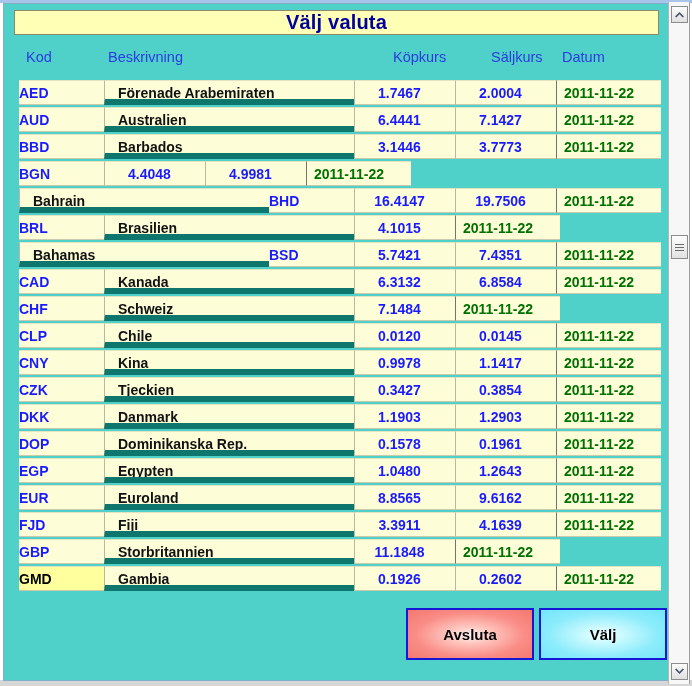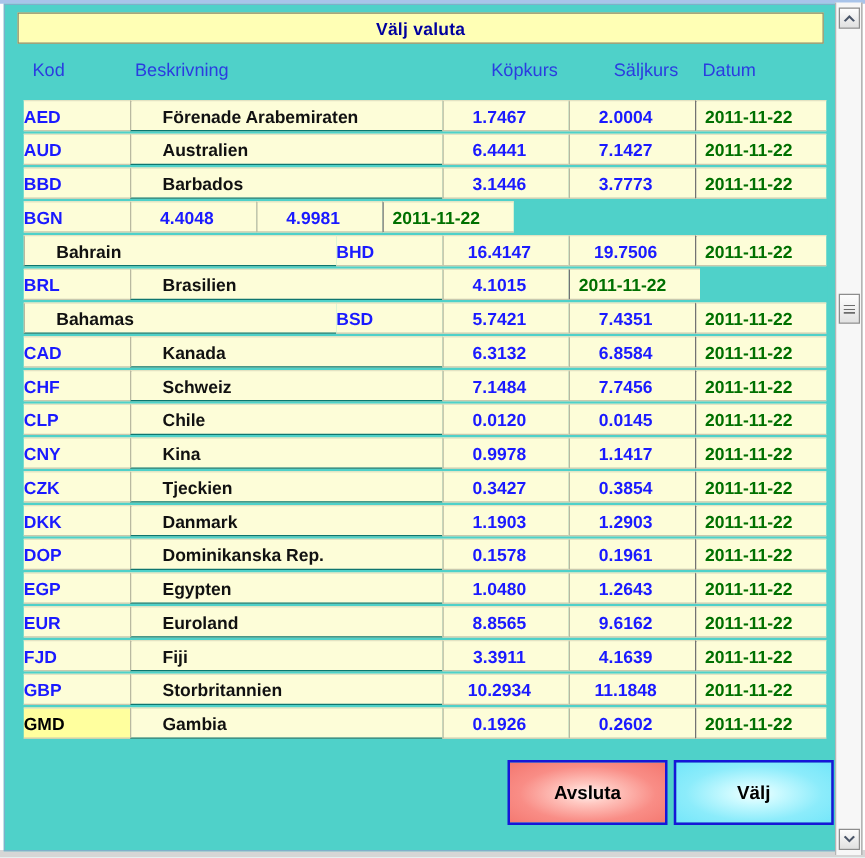--- a/index.html
+++ b/index.html
@@ -54,21 +54,21 @@
     height: 25px;
     background: #ffffb5;
     border: 1px solid #8a8a6a;
     box-sizing: border-box;
     display: flex;
     align-items: center;
     justify-content: center;
   }
   #titlebar .title-text {
     color: #00009e;
-    font-size: 14px;
+    font-size: 20px;
     font-weight: bold;
     letter-spacing: 0.2px;
   }
 
   
   #colheader {
     position: absolute;
     left: 0;
     top: 40px;
     width: 660px;
@@ -116,24 +116,24 @@
     color: #1a1aff;
     border-top: 1px solid #e3e3c2;
     border-bottom: 1px solid #c9c9ae;
   }
   .c-code.sel {
     background: #ffff9e;
     color: #000000;
   }
   .c-desc {
     width: 250px;
-    padding-left: 25px;
+    padding-left: 13px;
     color: #111111;
     border-top: 1px solid #e3e3c2;
-    border-bottom: 1px solid #0f766e;
+    border-bottom: 6px solid #0f766e;
     border-left: 1px solid #b9b9a0;
   }
   .c-buy, .c-sell {
     width: 101px;
     padding-right: 11px;
     text-align: center;
     color: #1a1aff;
     border-top: 1px solid #e3e3c2;
     border-bottom: 1px solid #c9c9ae;
     border-left: 1px solid #b9b9a0;
@@ -309,21 +309,20 @@
           <div class="cell c-code">CAD</div>
           <div class="cell c-desc">Kanada</div>
           <div class="cell c-buy">6.3132</div>
           <div class="cell c-sell">6.8584</div>
           <div class="cell c-date">2011-11-22</div>
         </div>
         <div class="row">
           <div class="cell c-code">CHF</div>
           <div class="cell c-desc">Schweiz</div>
           <div class="cell c-buy">7.1484</div>
-          <div class="cell c-sell">7.7456</div>
           <div class="cell c-date">2011-11-22</div>
         </div>
         <div class="row">
           <div class="cell c-code">CLP</div>
           <div class="cell c-desc">Chile</div>
           <div class="cell c-buy">0.0120</div>
           <div class="cell c-sell">0.0145</div>
           <div class="cell c-date">2011-11-22</div>
         </div>
         <div class="row">
@@ -371,21 +370,20 @@
         <div class="row">
           <div class="cell c-code">FJD</div>
           <div class="cell c-desc">Fiji</div>
           <div class="cell c-buy">3.3911</div>
           <div class="cell c-sell">4.1639</div>
           <div class="cell c-date">2011-11-22</div>
         </div>
         <div class="row">
           <div class="cell c-code">GBP</div>
           <div class="cell c-desc">Storbritannien</div>
-          <div class="cell c-buy">10.2934</div>
           <div class="cell c-sell">11.1848</div>
           <div class="cell c-date">2011-11-22</div>
         </div>
         <div class="row">
           <div class="cell c-code sel">GMD</div>
           <div class="cell c-desc">Gambia</div>
           <div class="cell c-buy">0.1926</div>
           <div class="cell c-sell">0.2602</div>
           <div class="cell c-date">2011-11-22</div>
         </div>

